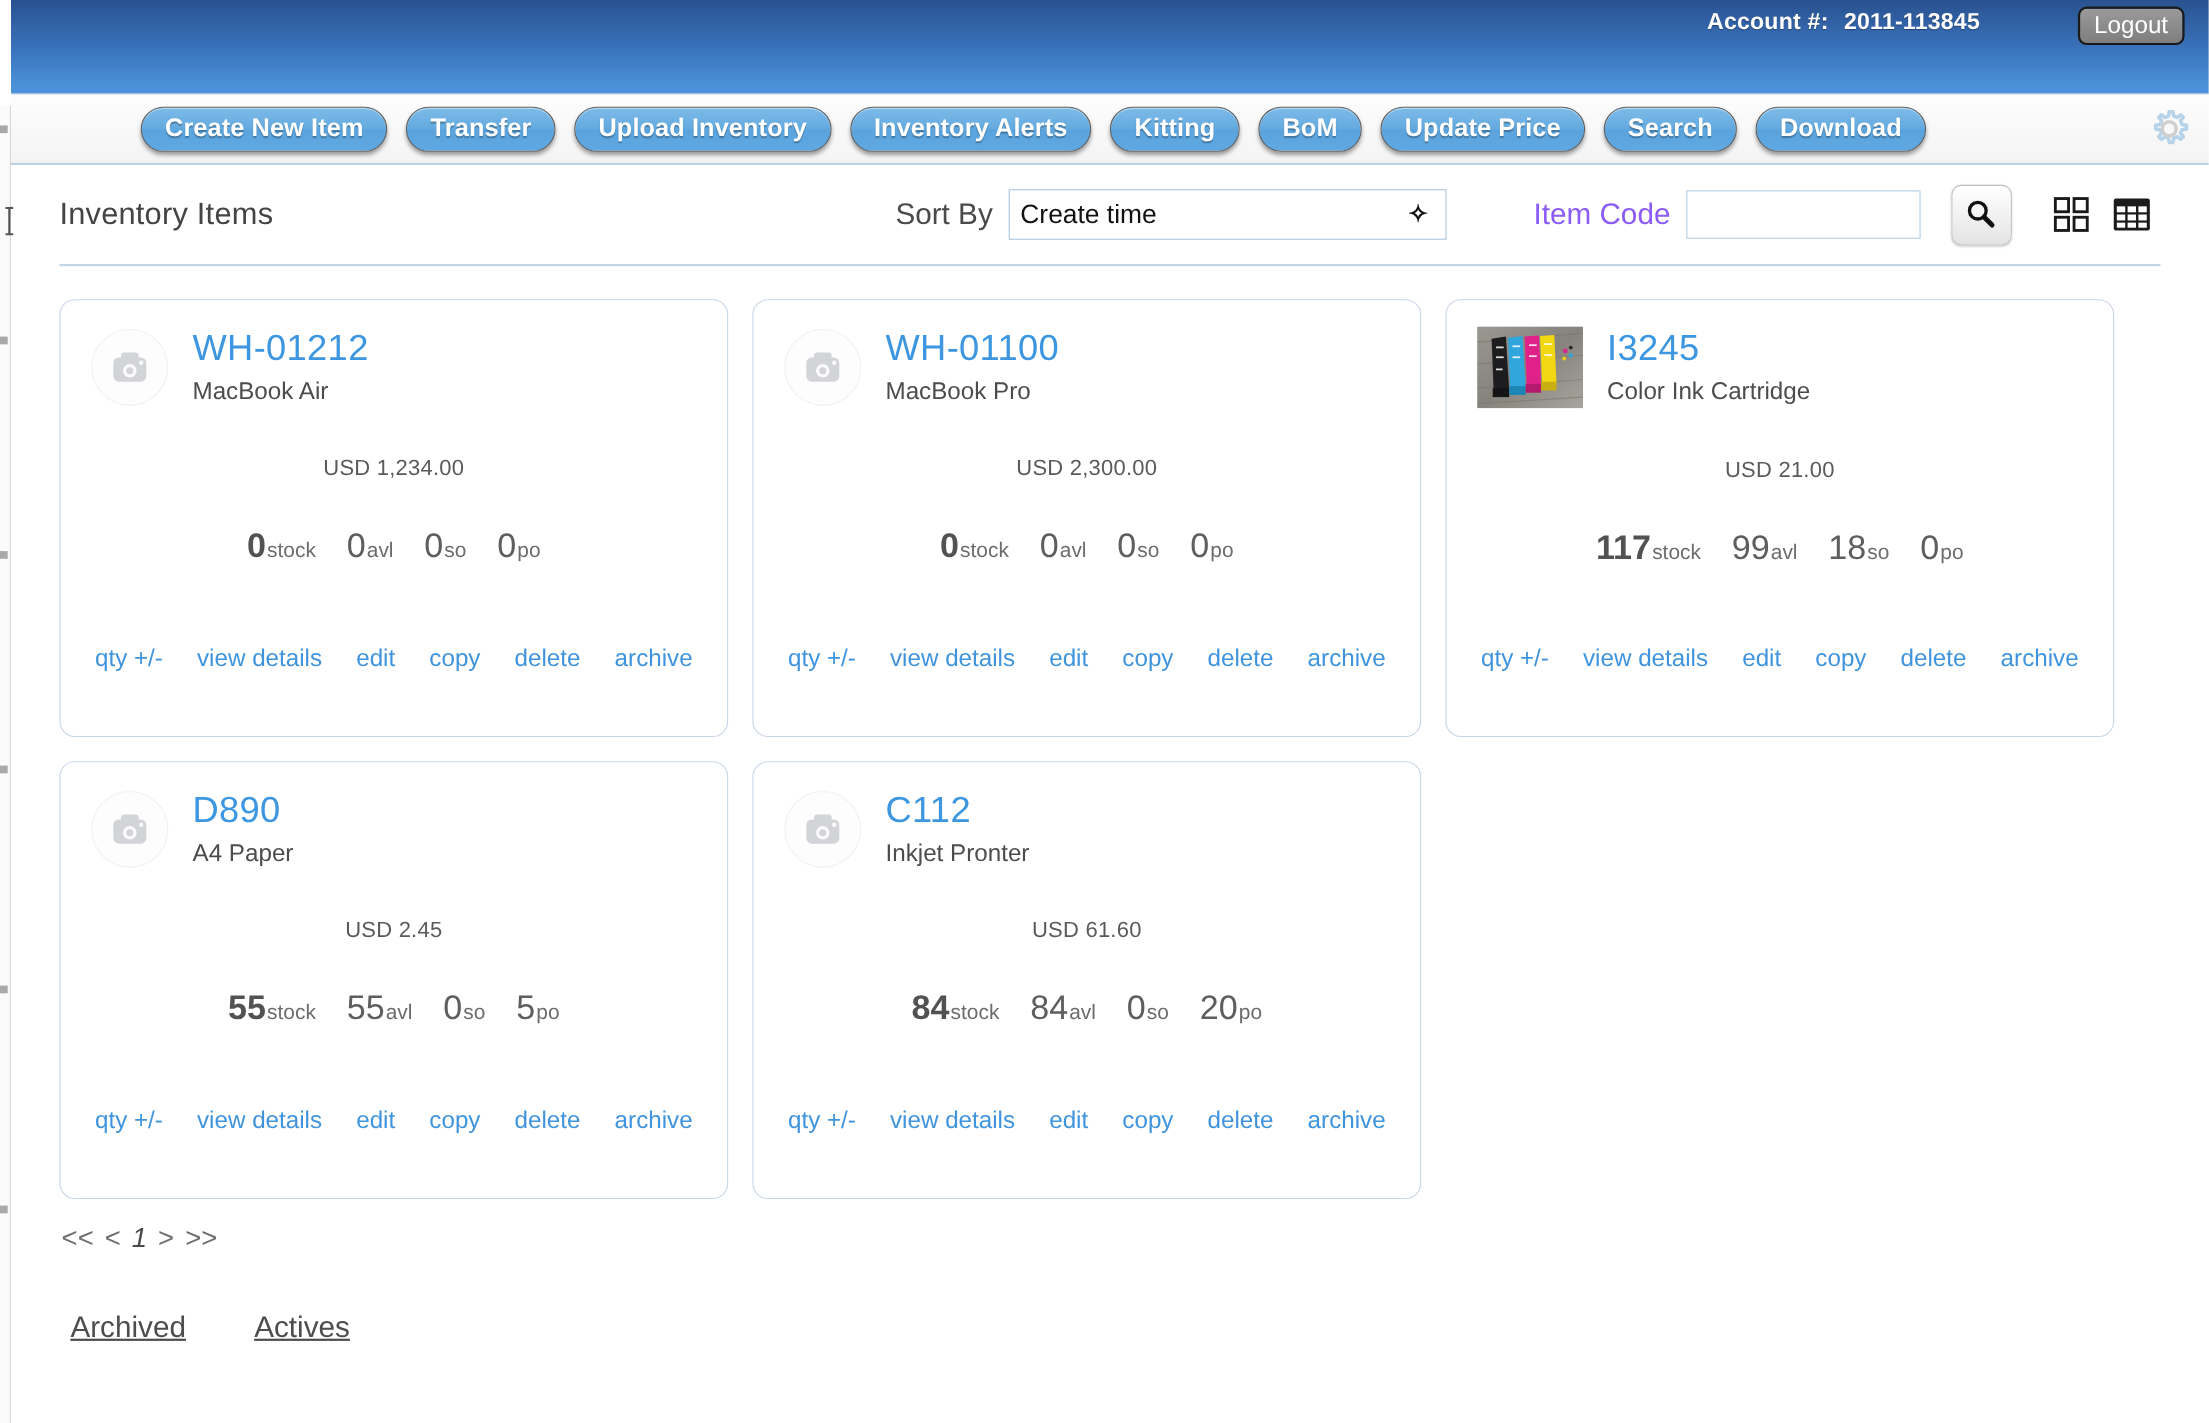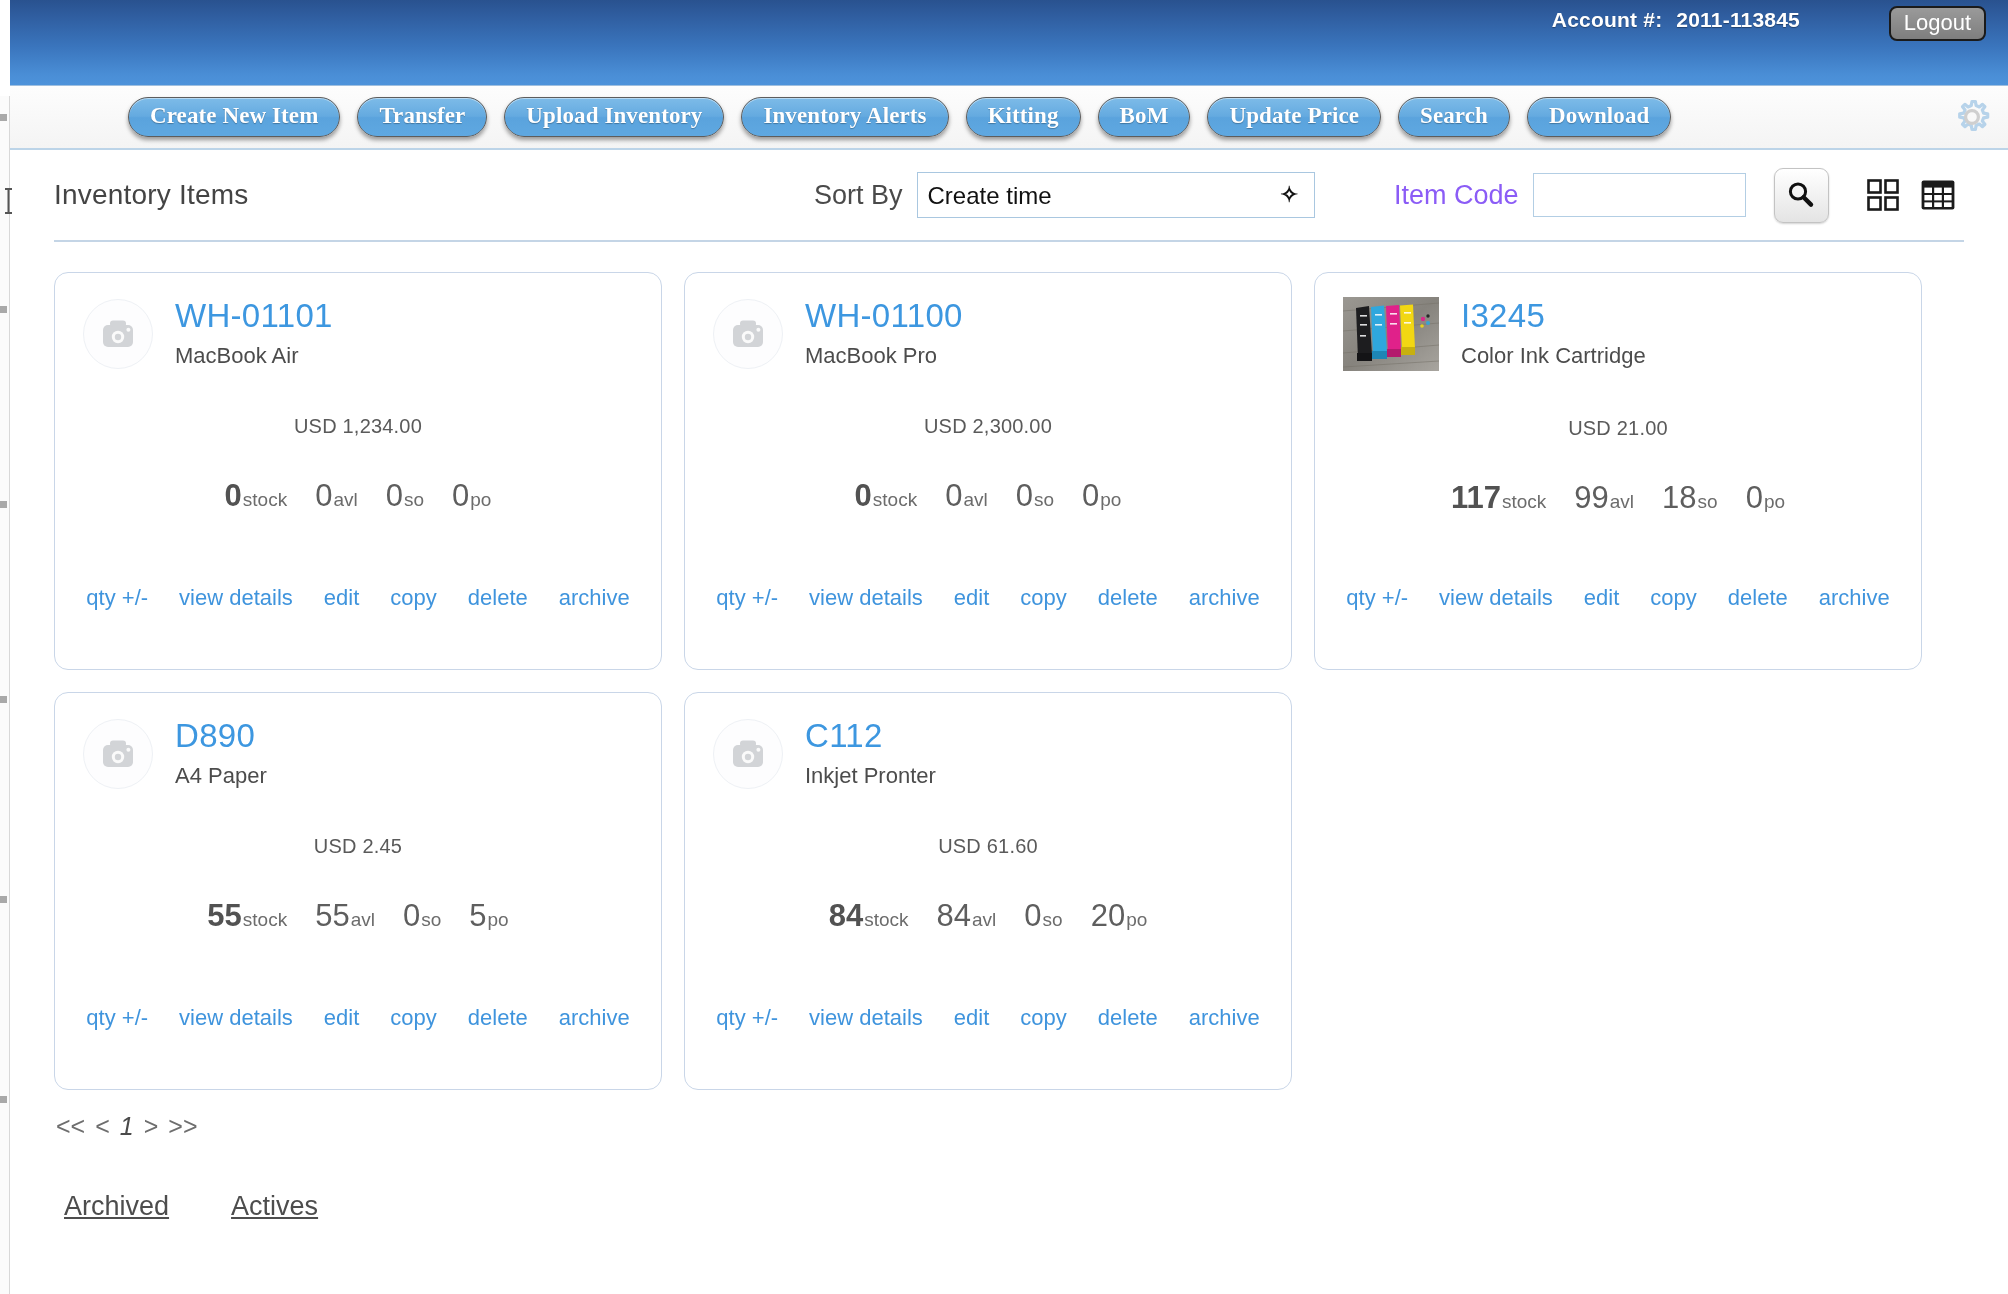--- a/index.html
+++ b/index.html
@@ -68,21 +68,20 @@
     border: 1px solid #5d5d5d;
     border-radius: 22px;
     color: #ffffff;
     font-size: 23px; font-weight: bold;
     padding: 5px 21px 7px;
     cursor: pointer;
     box-shadow: 0 3px 4px rgba(0,0,0,.38), inset 0 1px 0 rgba(255,255,255,.45);
     text-shadow: 0 1px 1px rgba(0,0,0,.28);
     white-space: nowrap;
     letter-spacing: .1px;
-    font-family: Liberation Serif, serif;
   }
   .gear-wrap {
     position: absolute; right: 14px; top: 50%;
     transform: translateY(-50%);
     cursor: pointer; line-height: 0;
   }
 
   
   .content { padding: 0 44px; }
 
@@ -326,21 +325,21 @@
           <span class="thumb-ph">
             <svg width="36" height="32" viewBox="0 0 36 32">
               <rect x="3" y="7" width="30" height="22" rx="5" fill="#d2d4d7"></rect>
               <rect x="10" y="2.5" width="16" height="6.5" rx="3" fill="#d2d4d7"></rect>
               <circle cx="18" cy="19" r="6.2" fill="#fafafa"></circle>
               <circle cx="18" cy="19" r="3.2" fill="#d2d4d7"></circle>
               <circle cx="28.4" cy="11.8" r="2" fill="#fafafa"></circle>
             </svg>
           </span>
           <div>
-            <div class="card-code">WH-01101</div>
+            <div class="card-code">WH-01212</div>
             <div class="card-desc">MacBook Air</div>
           </div>
         </div>
         <div class="card-price">USD 1,234.00</div>
         <div class="card-stats">
           <span class="stat primary">
             <span class="num">0</span>
             <span class="lbl">stock</span>
           </span>
           <span class="stat">

